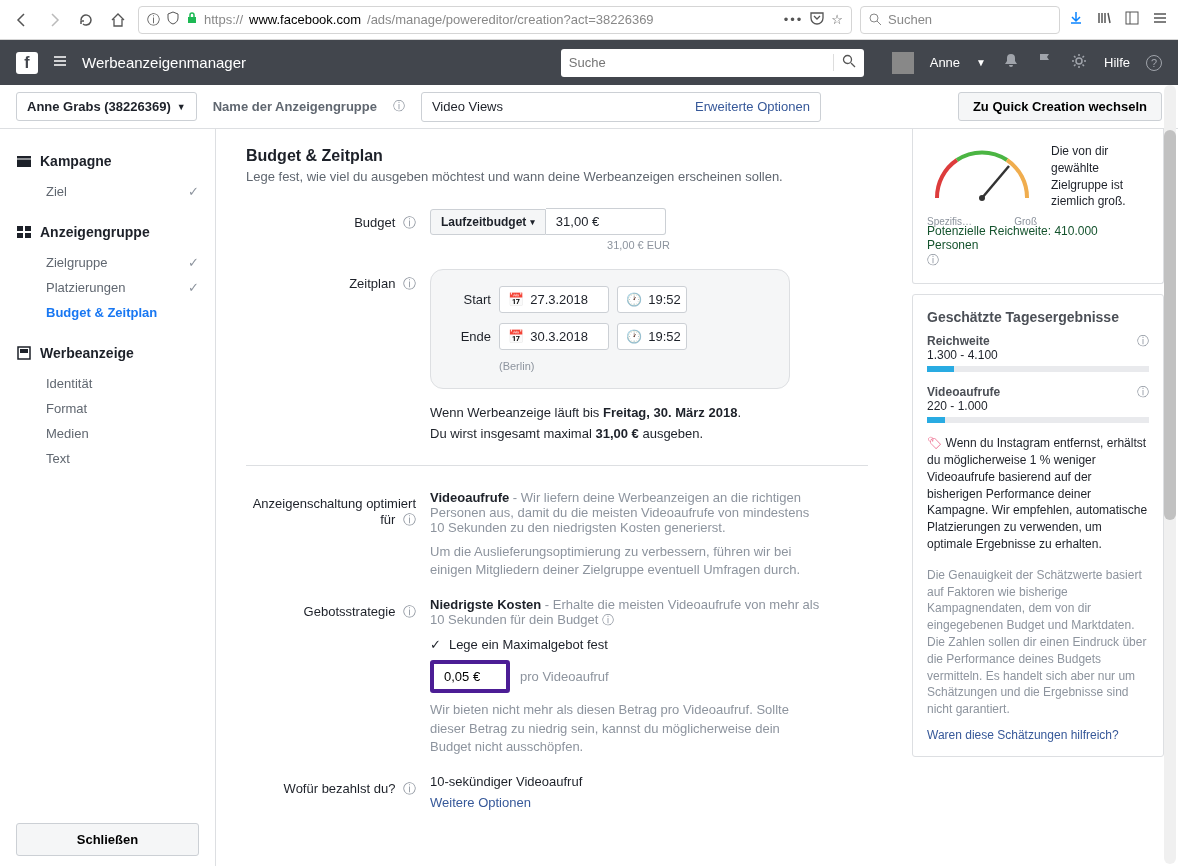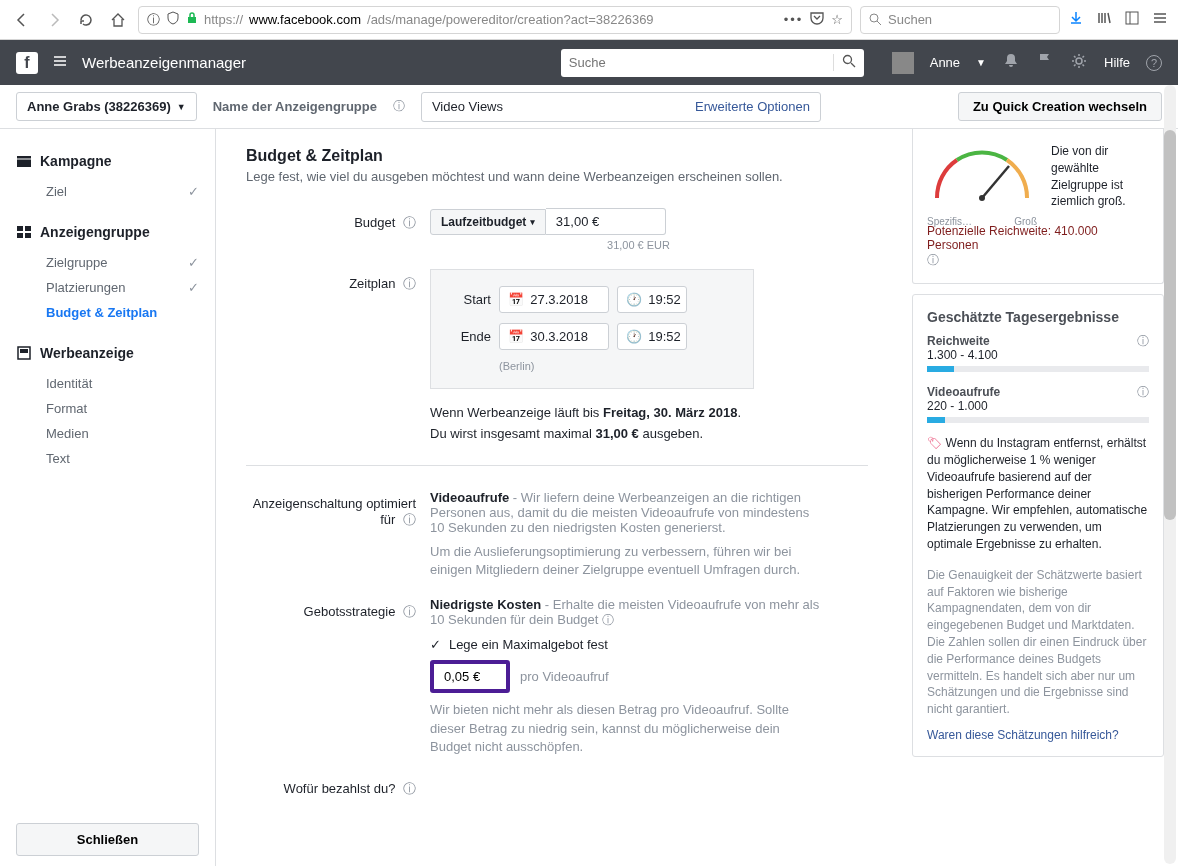--- a/index.html
+++ b/index.html
@@ -46,21 +46,21 @@
 .content{flex:1;overflow-y:auto;padding:18px 30px;background:#fff;}
 .section-h{font-size:16px;font-weight:bold;color:#1d2129;margin-bottom:4px;}
 .section-sub{color:#606770;font-size:13px;margin-bottom:24px;}
 .form-row{display:flex;margin-bottom:18px;}
 .form-label{width:184px;text-align:right;padding-right:14px;font-size:13px;color:#1d2129;padding-top:6px;}
 .form-label .info{color:#8d949e;margin-left:4px;}
 .form-body{flex:1;}
 .select-btn{border:1px solid #ccd0d5;background:#f5f6f7;padding:5px 10px;border-radius:3px 0 0 3px;font-size:12px;font-weight:bold;display:inline-flex;align-items:center;gap:4px;}
 .value-input{border:1px solid #ccd0d5;border-left:none;padding:5px 10px;border-radius:0 3px 3px 0;font-size:13px;width:120px;display:inline-block;}
 .small-txt{font-size:11px;color:#8d949e;margin-top:4px;}
-.schedule-box{border:1px solid #dddfe2;background:#f5f6f7;padding:16px;border-radius:0;width:324px;}
+.schedule-box{border:1px solid #dddfe2;background:#f5f6f7;padding:16px;border-radius:13px;width:360px;}
 .sched-row{display:flex;align-items:center;gap:8px;margin-bottom:10px;}
 .sched-label{width:44px;text-align:right;font-size:13px;color:#1d2129;}
 .date-input,.time-input{border:1px solid #ccd0d5;background:#fff;padding:5px 8px;border-radius:3px;font-size:13px;display:flex;align-items:center;gap:6px;}
 .date-input{width:110px;}
 .time-input{width:70px;}
 .tz{font-size:11px;color:#8d949e;margin-left:52px;}
 .body-text{font-size:13px;color:#1d2129;margin-top:16px;}
 .body-text b{font-weight:bold;}
 .muted-text{font-size:13px;color:#8d949e;}
 .body-desc{font-size:13px;color:#8d949e;margin-top:8px;max-width:380px;line-height:1.4;}
@@ -365,20 +365,24 @@
         <div style="display:flex;align-items:center;gap:10px;">
           <input class="bid-input" value="0,05 €" style="">
           <span class="muted-text">pro Videoaufruf</span>
         </div>
         <div class="body-desc">Wir bieten nicht mehr als diesen Betrag pro Videoaufruf. Sollte dieser Betrag zu niedrig sein, kannst du möglicherweise dein Budget nicht ausschöpfen.</div>
       </div>
     </div>
 
     <div class="form-row">
       <div class="form-label"><span>Wofür bezahlst du?</span> <span class="info">ⓘ</span></div>
+      <div class="form-body">
+        <div style="font-size:13px;">10-sekündiger Videoaufruf</div>
+        <a class="link-text">Weitere Optionen</a>
+      </div>
     </div>
 
   </div>
 
   <div class="right-panel">
     <div class="panel-card" style="border-top:none;border-radius:0 0 3px 3px;">
       <div class="gauge-row">
         <div class="gauge">
           <svg width="110" height="70" viewBox="0 0 110 70">
             <path d="M10 55 A 45 45 0 0 1 30 17" stroke="#dd3c3c" stroke-width="4" fill="none"></path>
@@ -387,21 +391,21 @@
             <path d="M55 55 L82 23" stroke="#333" stroke-width="2.5"></path>
             <circle cx="55" cy="55" r="3" fill="#333"></circle>
           </svg>
           <div style="display:flex;justify-content:space-between;font-size:10px;color:#8d949e;">
               <span>Spezifis…</span>
               <span>Groß</span>
             </div>
         </div>
         <div style="flex:1;font-size:12px;color:#1d2129;line-height:1.4;">Die von dir gewählte Zielgruppe ist ziemlich groß.</div>
       </div>
-      <div style="font-size:12px;color:#7f1d1d;">Potenzielle Reichweite: 410.000 Personen</div>
+      <div style="font-size:12px;color:#14532d;">Potenzielle Reichweite: 410.000 Personen</div>
       <span class="info-icon">ⓘ</span>
     </div>
 
     <div class="panel-card">
       <div class="panel-h">Geschätzte Tagesergebnisse</div>
       <div style="display:flex;justify-content:space-between;align-items:baseline;">
         <div>
           <div class="metric-label">Reichweite</div>
           <div class="metric-val">1.300 - 4.100</div>
         </div>

